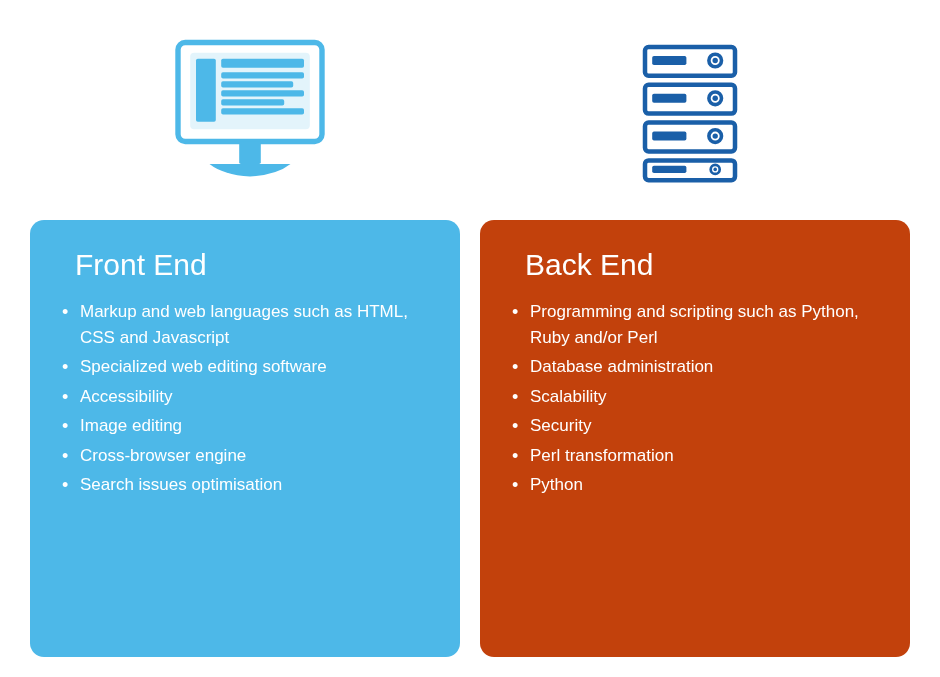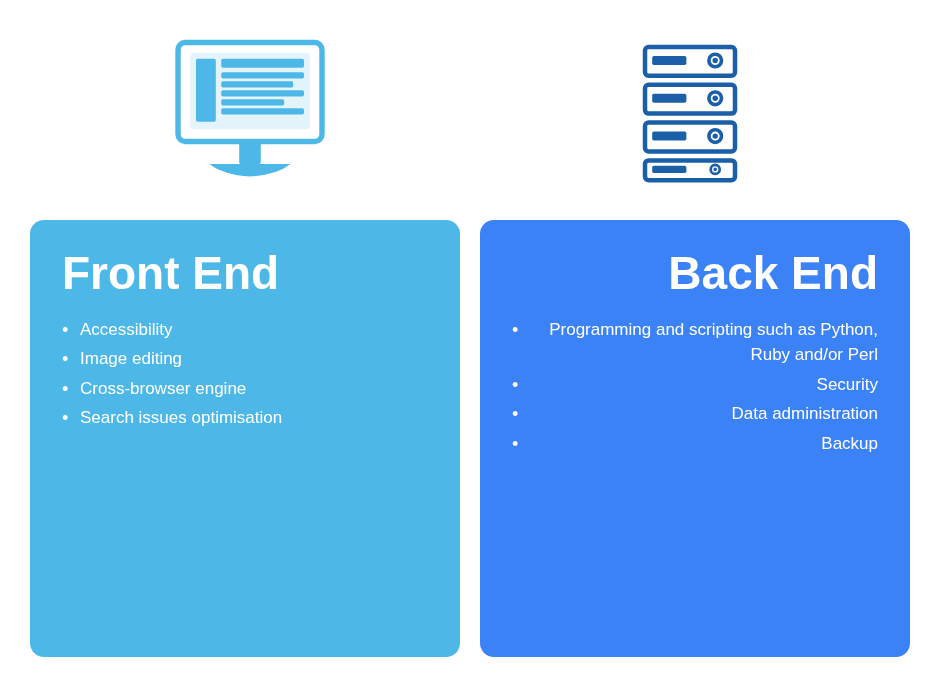--- a/index.html
+++ b/index.html
@@ -48,29 +48,29 @@
       padding: 28px 32px;
       flex: 1;
       color: #fff;
     }
 
     .card-front {
       background: #4db8e8;
     }
 
     .card-back {
-      background: #3b82f6;
-      text-align: right;
+      background: #c2410c;
     }
 
     .card-title {
-      font-size: 46px;
-      font-weight: 700;
+      font-size: 30px;
+      font-weight: 400;
       margin-bottom: 18px;
       line-height: 1.1;
+      margin-left: 13px;
     }
 
     .card ul {
       list-style: none;
       padding: 0;
     }
 
     .card ul li {
       font-size: 17px;
       line-height: 1.5;
@@ -136,30 +136,34 @@
       <circle cx="128" cy="156" r="2" fill="#1a5fa8"></circle>
     </svg>
   </div>
 </div>
 
 <div class="bottom-section">
 
   <div class="card card-front">
     <div class="card-title">Front End</div>
     <ul>
+    <li>Markup and web languages such as HTML, CSS and Javascript</li>
+        <li>Specialized web editing software</li>
         <li>Accessibility</li>
         <li>Image editing</li>
         <li>Cross-browser engine</li>
         <li>Search issues optimisation</li>
       </ul>
   </div>
 
   <div class="card card-back">
     <div class="card-title">Back End</div>
     <ul>
     <li>Programming and scripting such as Python, Ruby and/or Perl</li>
+        <li>Database administration</li>
+        <li>Scalability</li>
         <li>Security</li>
-        <li>Data administration</li>
-        <li>Backup</li>
+        <li>Perl transformation</li>
+        <li>Python</li>
       </ul>
   </div>
 
 </div>
 
 </body></html>

